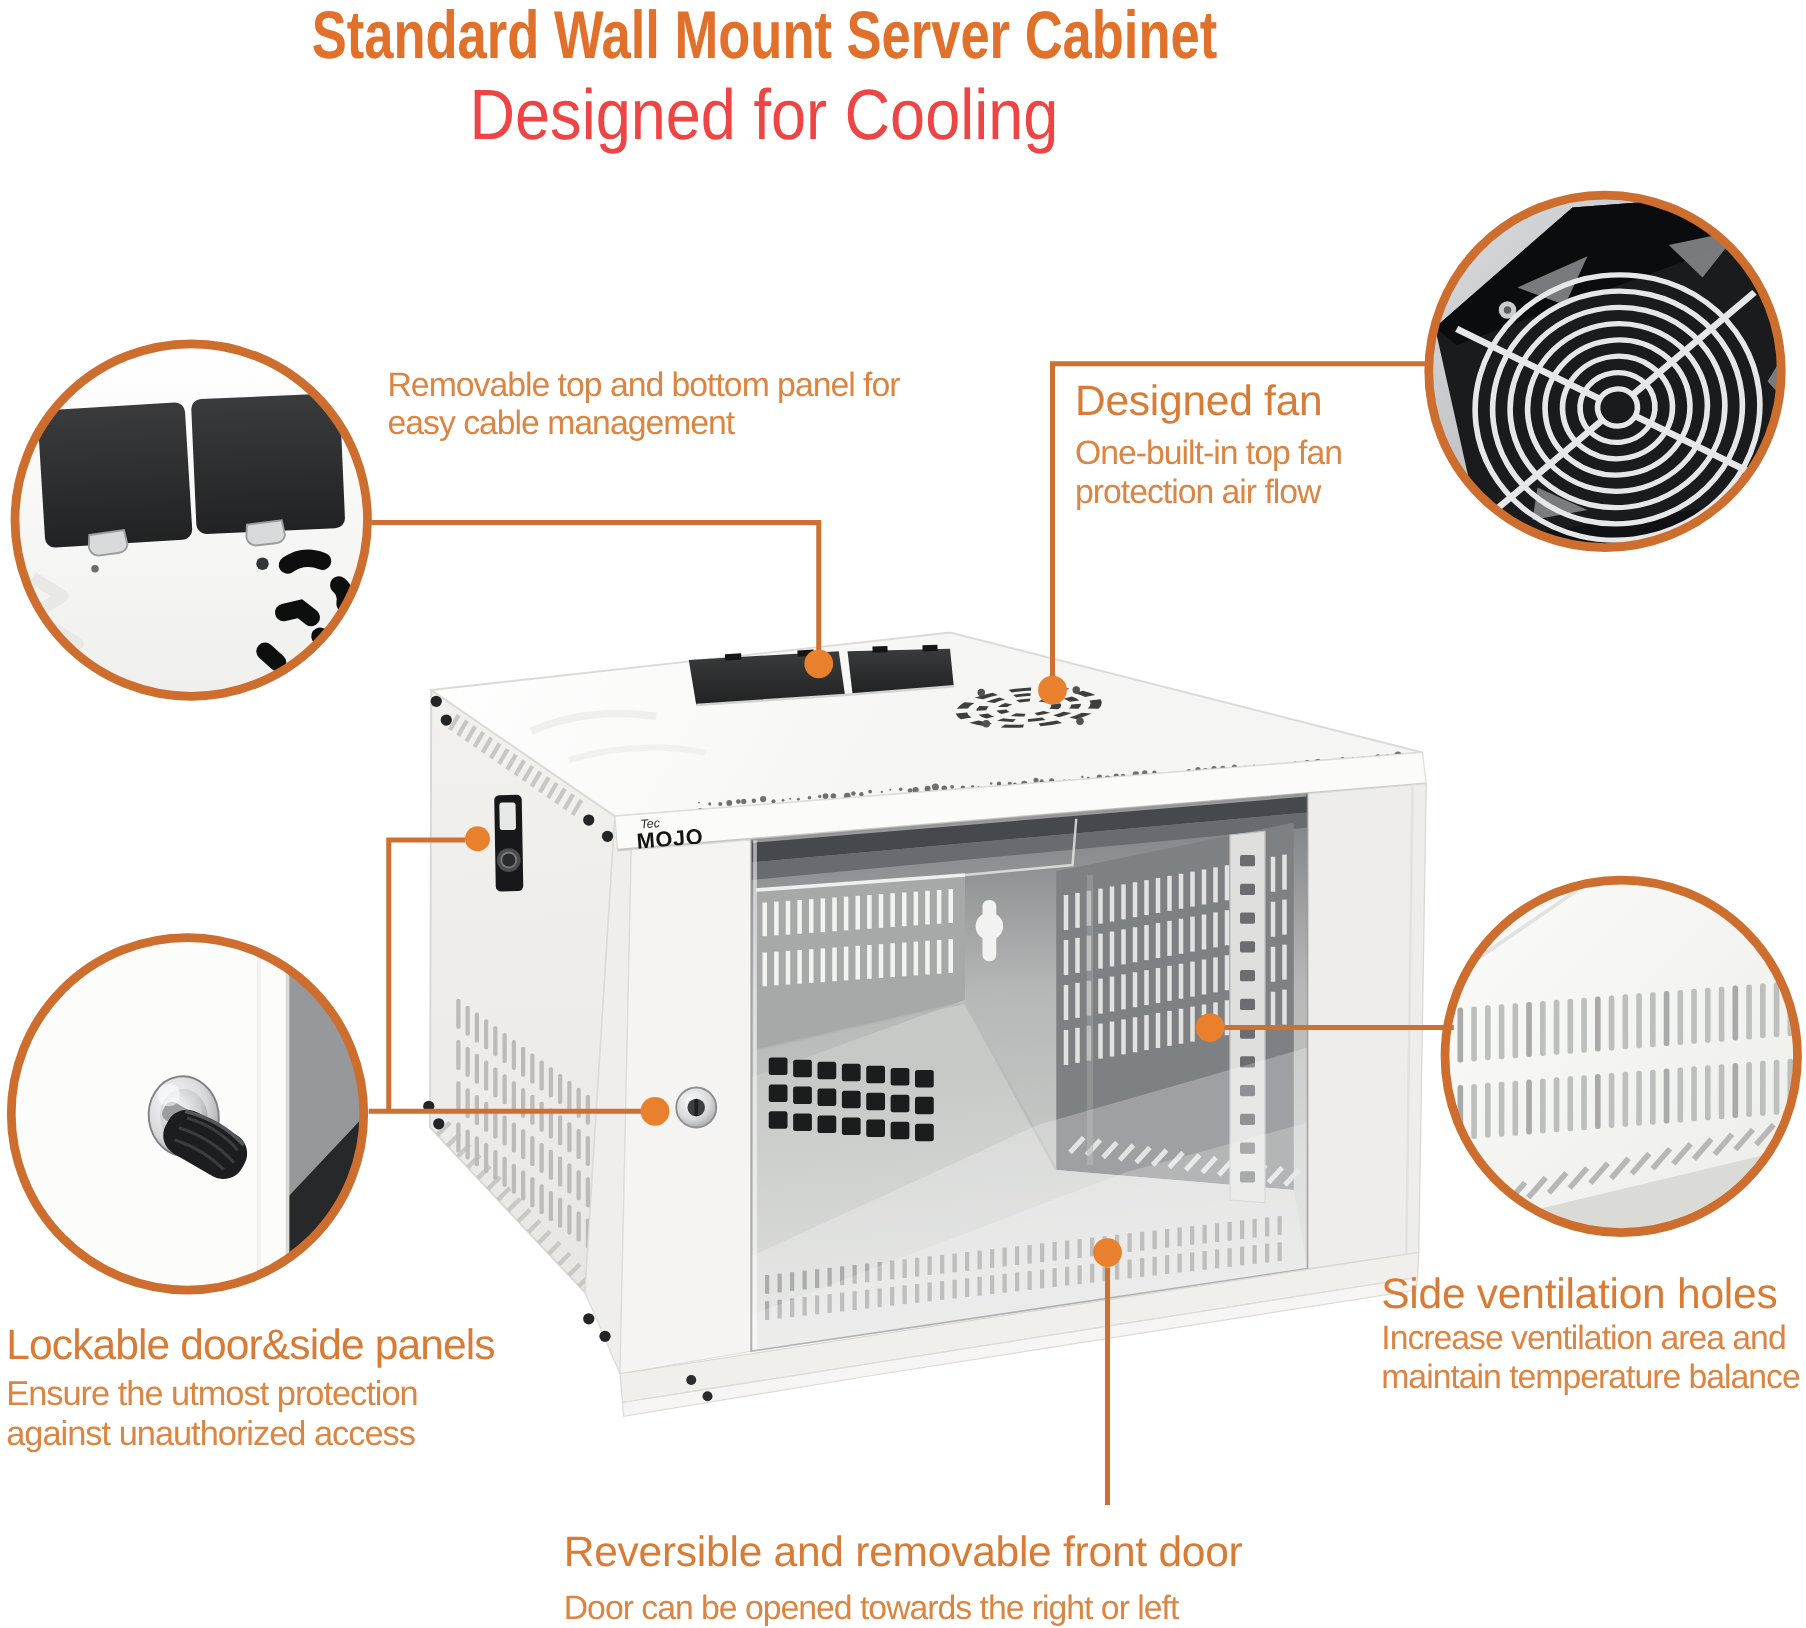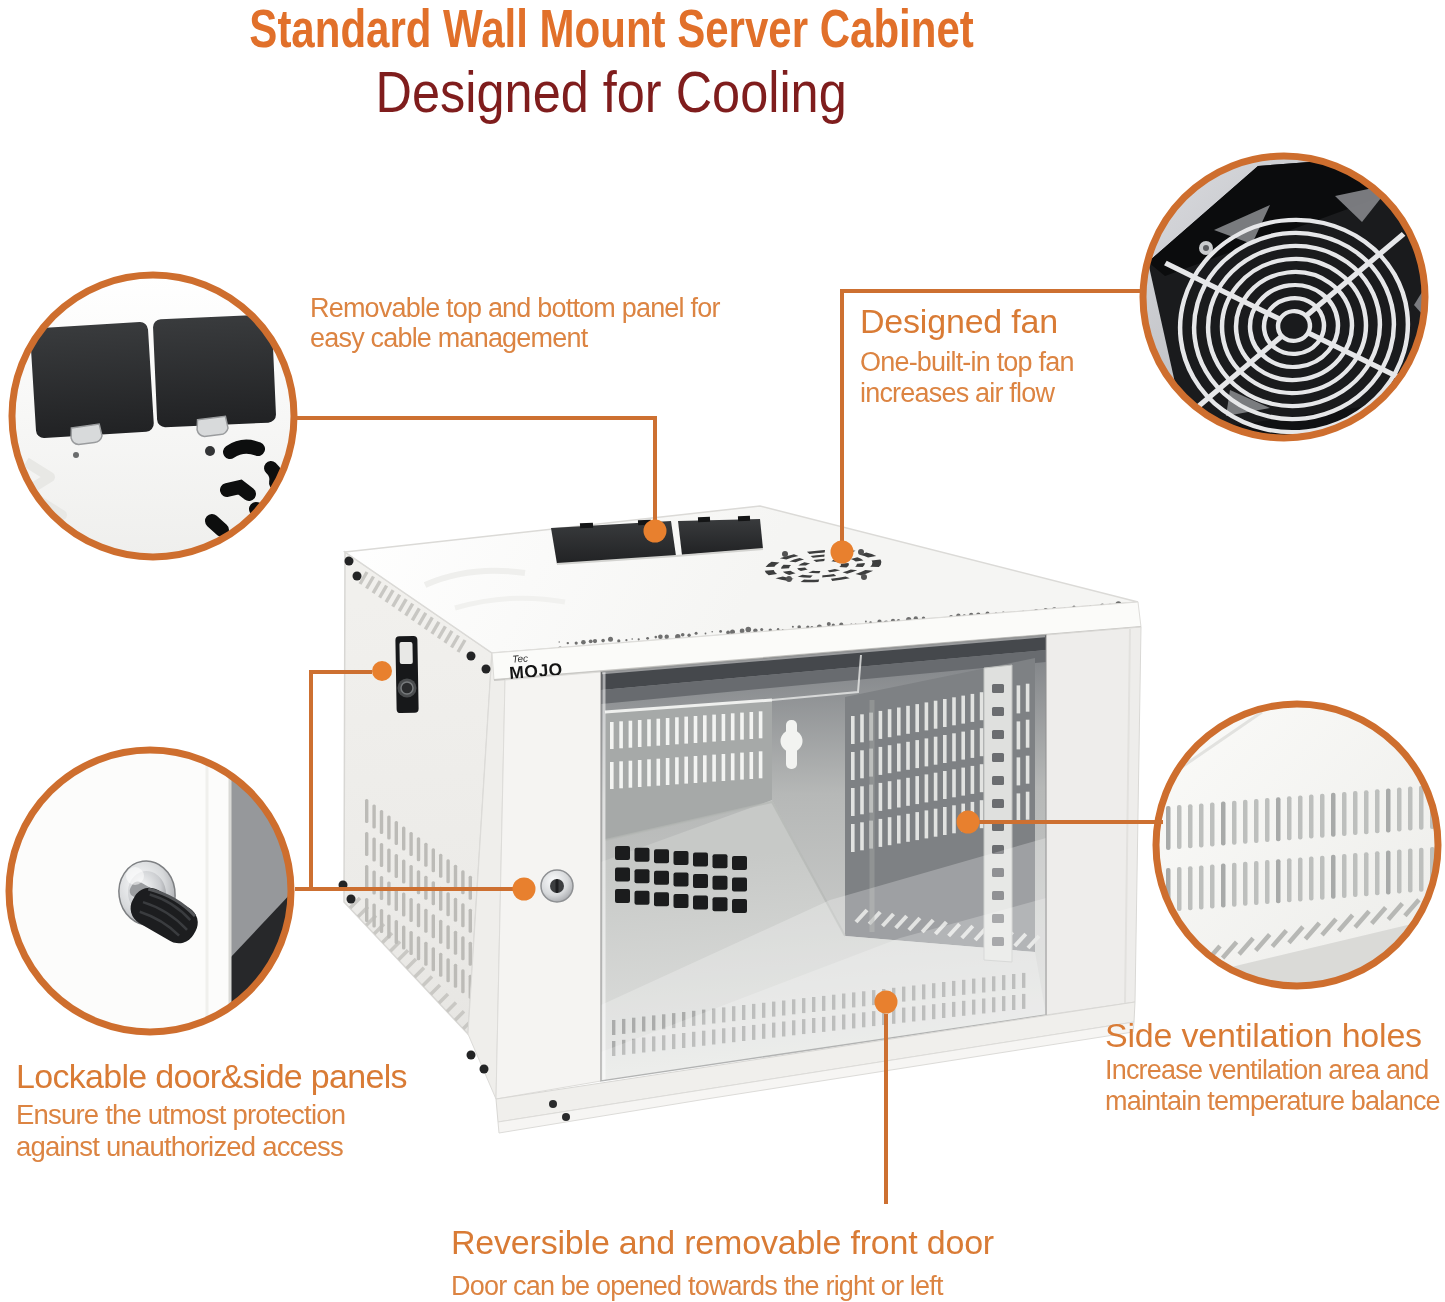--- a/index.html
+++ b/index.html
@@ -1,21 +1,21 @@
 <!DOCTYPE html>
 <html><head>
 <meta charset="utf-8">
 <style>
   html,body{margin:0;padding:0;background:#fff;}
   #stage{position:relative;width:1445px;height:1302px;background:#fff;overflow:hidden;
          font-family:"Liberation Sans",sans-serif;}
   header{position:absolute;left:0;top:0;width:1223px;text-align:center;}
   h1{margin:1px 0 0 0;padding:0;font-size:54px;font-weight:bold;color:#E1702A;line-height:54px;white-space:nowrap;}
   h1 .cond{display:inline-block;transform:scaleX(0.778);transform-origin:50% 50%;}
-  h2{margin:7px 0 0 0;padding:0;font-size:57px;font-weight:400;color:#7f1d1d;line-height:60px;white-space:nowrap;}
+  h2{margin:7px 0 0 0;padding:0;font-size:57px;font-weight:400;color:#ef4444;line-height:60px;white-space:nowrap;}
   h2 .cond2{display:inline-block;transform:scaleX(0.885);transform-origin:50% 50%;}
   .callout{position:absolute;color:#D97B35;}
   .callout h3{margin:0;padding:0;font-size:34px;font-weight:400;line-height:40px;white-space:nowrap;letter-spacing:-0.2px;}
   .callout p{margin:6px 0 0 0;padding:0;font-size:27px;line-height:30px;color:#DC8442;white-space:pre-line;letter-spacing:-0.8px;}
   #co-fan p{margin-top:6px;line-height:31px;}
   #co-lockable h3{letter-spacing:-0.7px;}
   #co-lockable p{margin-top:3px;line-height:32px;font-size:27.5px;}
   #co-vents p{margin-top:0;line-height:31px;}
   #co-front-door p{margin-top:9px;}
   svg{position:absolute;left:0;top:0;}
@@ -1011,23 +1011,23 @@
     </g>
   </svg>
 
   <div class="callout" id="co-cover" style="left:310px;top:287px;">
     <p>Removable top and bottom panel for
 easy cable management</p>
   </div>
   <div class="callout" id="co-fan" style="left:860px;top:301px;">
     <h3>Designed fan</h3>
     <p>One-built-in top fan
-increases air flow</p>
+protection air flow</p>
   </div>
-  <div class="callout" id="co-lockable" style="left:16px;top:1056px;">
+  <div class="callout" id="co-lockable" style="left:5px;top:1056px;">
     <h3>Lockable door&amp;side panels</h3>
     <p>Ensure the utmost protection
 against unauthorized access</p>
   </div>
   <div class="callout" id="co-front-door" style="left:451px;top:1222px;">
     <h3>Reversible and removable front door</h3>
     <p>Door can be opened towards the right or left</p>
   </div>
   <div class="callout" id="co-vents" style="left:1105px;top:1015px;">
     <h3>Side ventilation holes</h3>

